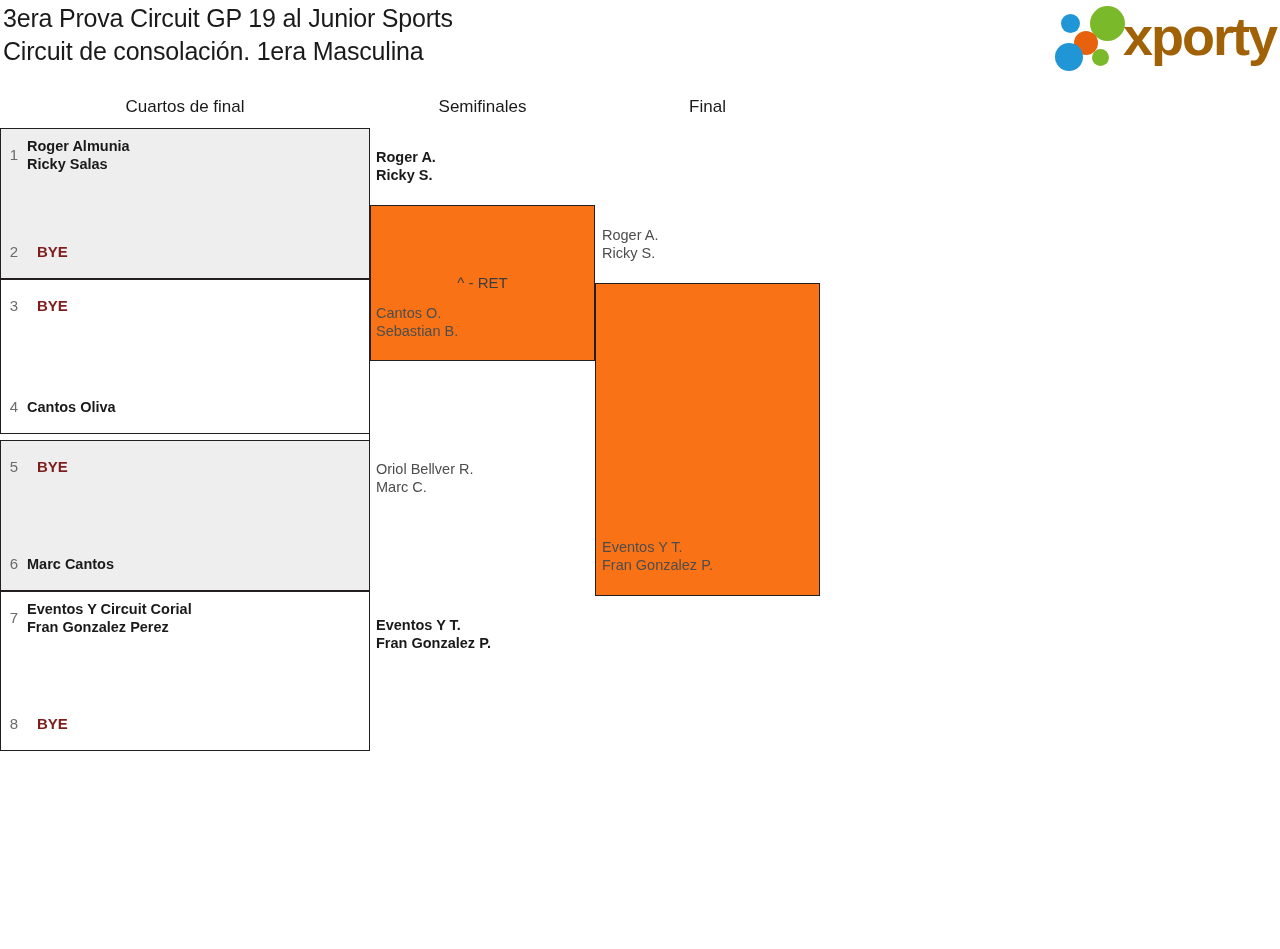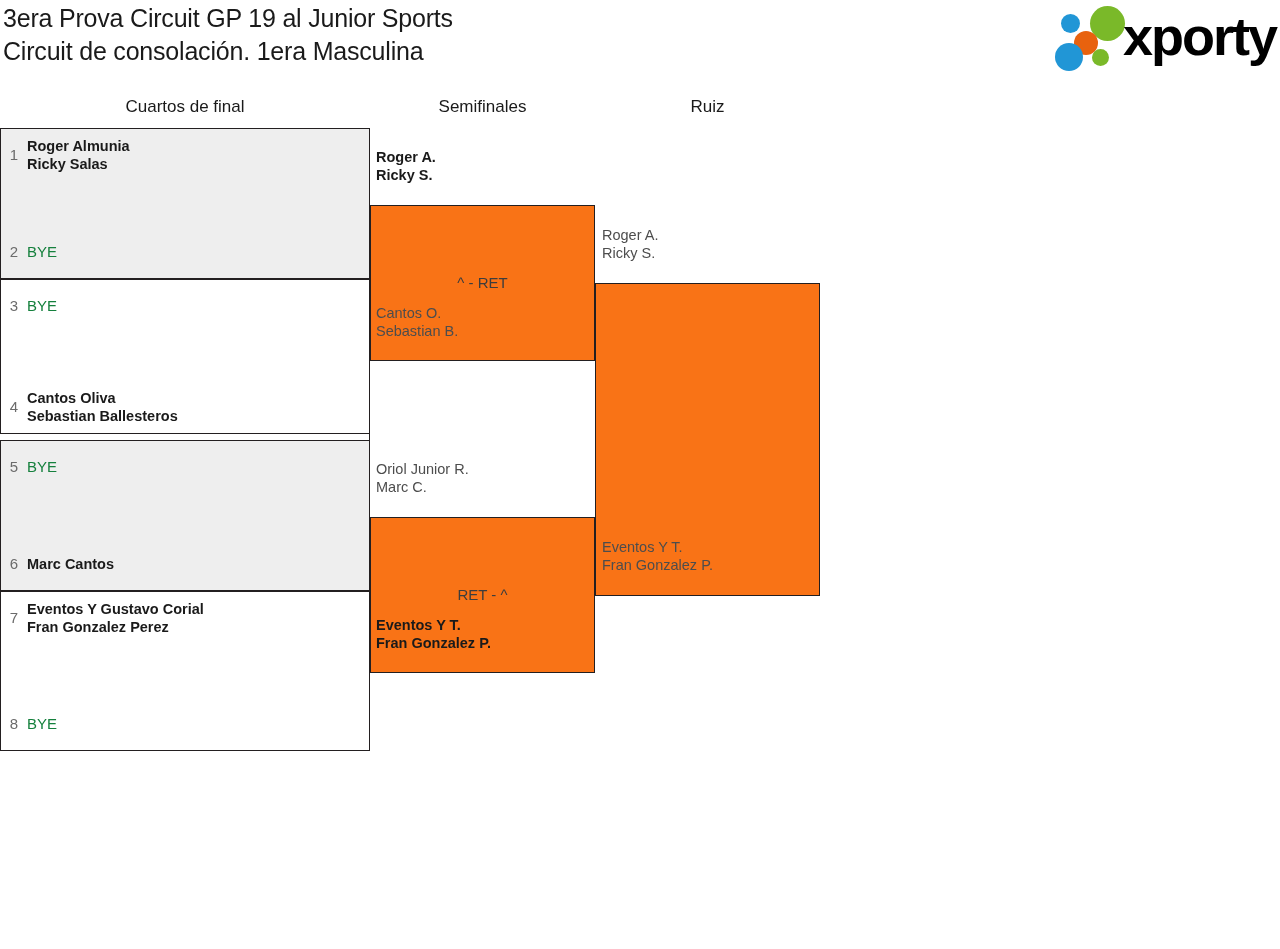--- a/index.html
+++ b/index.html
@@ -44,21 +44,21 @@
   #dot-green-large  { left: 37px; top: 0px;  width: 35px; height: 35px; background: #7ab929; }
   #dot-orange       { left: 21px; top: 25px; width: 24px; height: 24px; background: #e8620e; }
   #dot-blue-large   { left: 2px;  top: 37px; width: 28px; height: 28px; background: #2196d6; }
   #dot-green-small  { left: 39px; top: 43px; width: 17px; height: 17px; background: #7ab929; }
   #logo-wordmark {
     position: absolute;
     left: 70px; top: 2px;
     font-size: 54px;
     font-weight: 700;
     letter-spacing: -2px;
-    color: #000000;
+    color: #a16207;
     line-height: 60px;
   }
 
   
   .round-header {
     position: absolute;
     font-size: 17px;
     font-weight: 400;
     color: #1a1a1a;
     text-align: center;
@@ -106,21 +106,21 @@
     font-weight: 400;
     line-height: 18px;
   }
   .names {
     flex: 1 1 auto;
     font-size: 14.5px;
     line-height: 18px;
     white-space: nowrap;
   }
   .names.winner { font-weight: 700; color: #1a1a1a; }
-  .names.bye    { font-weight: 400; color: #15803d; font-size: 15px; }
+  .names.bye    { font-weight: 700; color: #7f1d1d; font-size: 15px; margin-left: 10px; }
   .names .nm { display: block; }
 
   
   .match-box {
     position: absolute;
     border: 1px solid #231f20;
     background: #f97316;
   }
   .match-score {
     position: absolute;
@@ -169,21 +169,21 @@
       <span class="dot" id="dot-blue-large"></span>
       <span class="dot" id="dot-green-small"></span>
     </div>
     <div id="logo-wordmark">xporty</div>
   </div>
 
 </div>
 
 <div class="round-header" id="round-header-0">Cuartos de final</div>
 <div class="round-header" id="round-header-1">Semifinales</div>
-<div class="round-header" id="round-header-2">Ruiz</div>
+<div class="round-header" id="round-header-2">Final</div>
 
 <div id="bracket">
 
   <div class="r1-box shaded" style="top:128px; height:151px;">
     <div class="slot top">
       <span class="seed">1</span>
       <span class="names winner">
         <span class="nm">Roger Almunia</span>
         <span class="nm">Ricky Salas</span>
       </span>
@@ -200,21 +200,20 @@
     <div class="slot top">
       <span class="seed">3</span>
       <span class="names bye">
         <span class="nm">BYE</span>
       </span>
     </div>
     <div class="slot bottom">
       <span class="seed">4</span>
       <span class="names winner">
         <span class="nm">Cantos Oliva</span>
-        <span class="nm">Sebastian Ballesteros</span>
       </span>
     </div>
   </div>
 
   <div class="r1-box shaded" style="top:440px; height:151px;">
     <div class="slot top">
       <span class="seed">5</span>
       <span class="names bye">
         <span class="nm">BYE</span>
       </span>
@@ -224,21 +223,21 @@
       <span class="names winner">
         <span class="nm">Marc Cantos</span>
       </span>
     </div>
   </div>
 
   <div class="r1-box" style="top:591px; height:160px;">
     <div class="slot top">
       <span class="seed">7</span>
       <span class="names winner">
-        <span class="nm">Eventos Y Gustavo Corial</span>
+        <span class="nm">Eventos Y Circuit Corial</span>
         <span class="nm">Fran Gonzalez Perez</span>
       </span>
     </div>
     <div class="slot bottom">
       <span class="seed">8</span>
       <span class="names bye">
         <span class="nm">BYE</span>
       </span>
     </div>
   </div>
@@ -253,27 +252,24 @@
   </div>
 
   <div class="adv-label loser" style="left:376px; top:304px;">
     <span class="nm">Cantos O.</span>
     <span class="nm">Sebastian B.</span>
   </div>
 
   <div class="conn" style="left:369px; top:361px; width:1px; height:156px;"></div>
 
   <div class="adv-label loser" style="left:376px; top:460px;">
-    <span class="nm">Oriol Junior R.</span>
+    <span class="nm">Oriol Bellver R.</span>
     <span class="nm">Marc C.</span>
   </div>
 
-  <div class="match-box" style="left:370px; top:517px; width:225px; height:156px;">
-    <div class="match-score">RET - ^</div>
-  </div>
 
   <div class="adv-label winner" style="left:376px; top:616px;">
     <span class="nm">Eventos Y T.</span>
     <span class="nm">Fran Gonzalez P.</span>
   </div>
 
   <div class="adv-label loser" style="left:602px; top:226px;">
     <span class="nm">Roger A.</span>
     <span class="nm">Ricky S.</span>
   </div>

